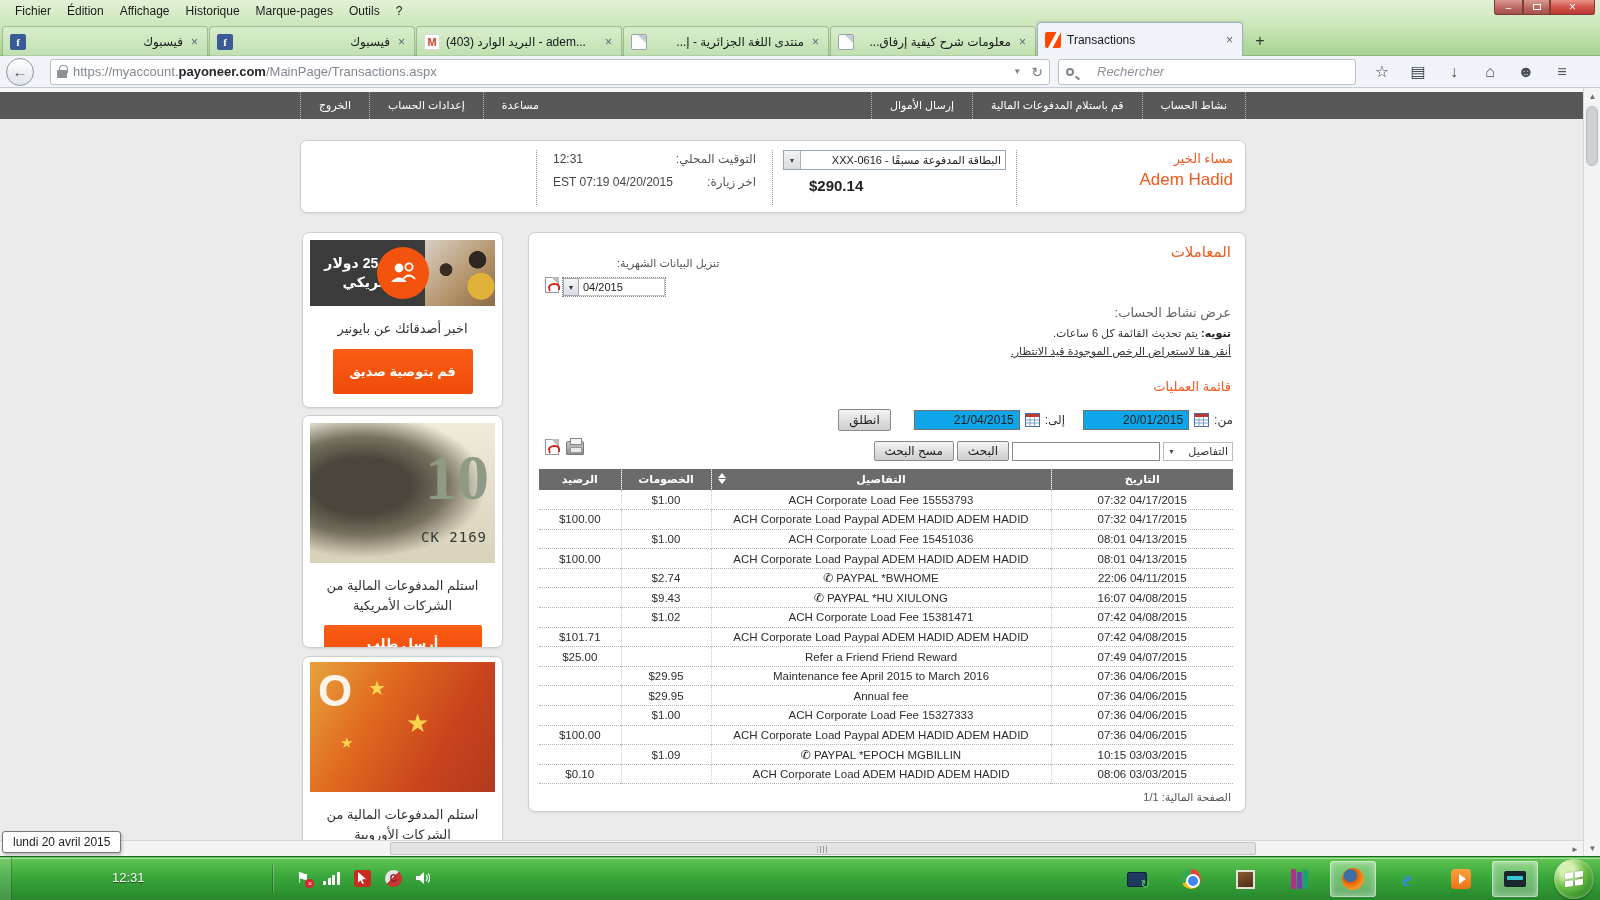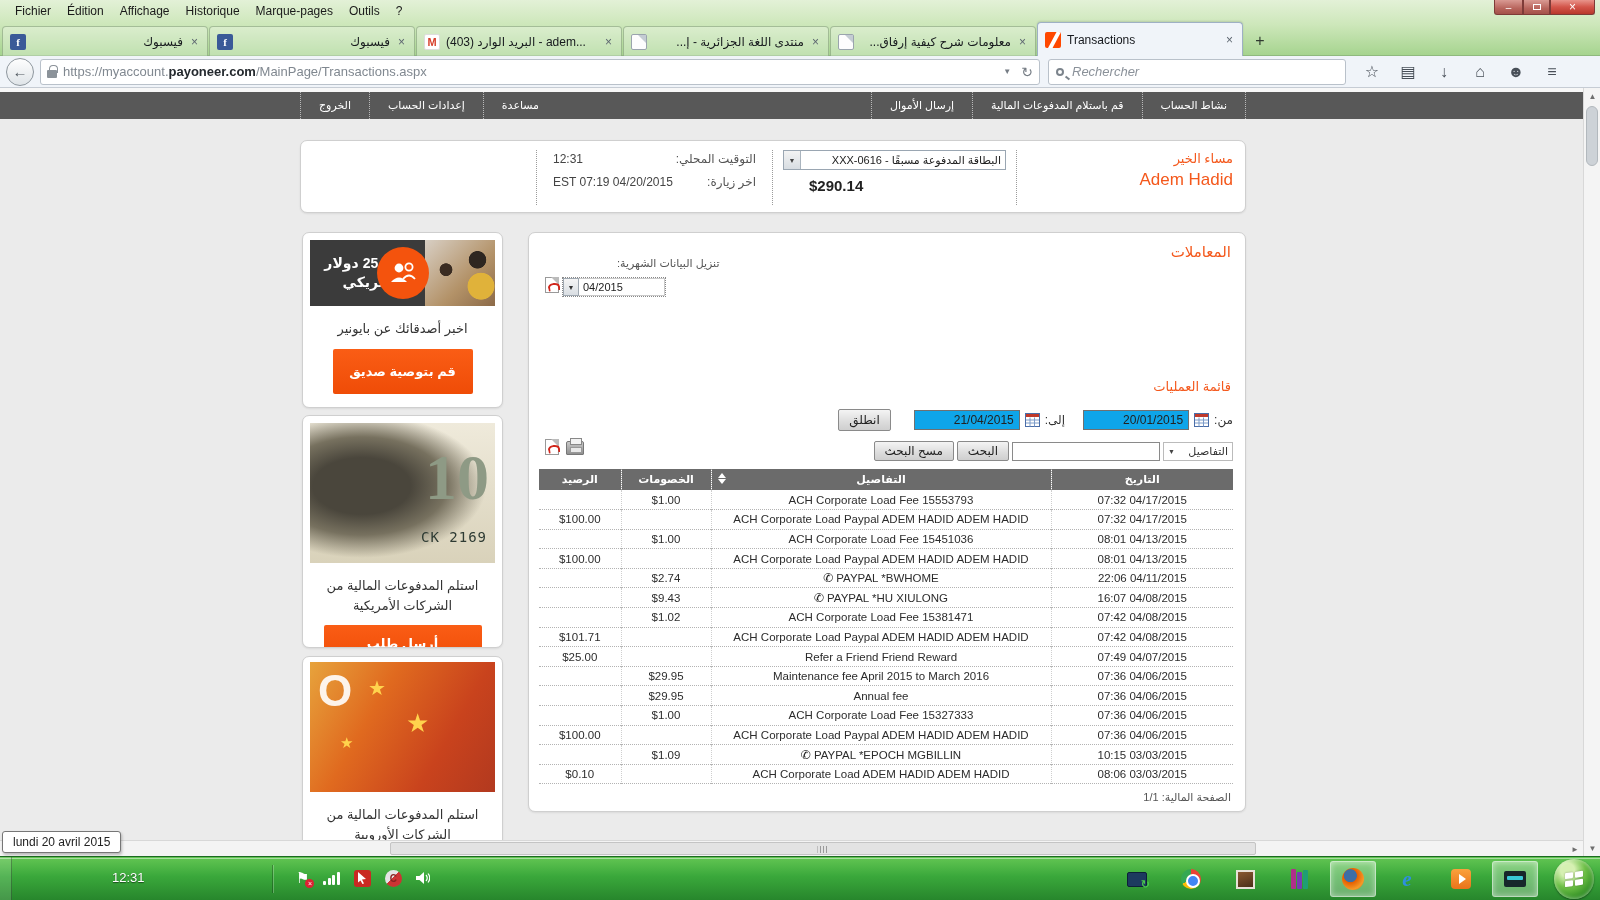--- a/index.html
+++ b/index.html
@@ -35,27 +35,27 @@
   .fav-payoneer{background:#ff4800;color:#fff;position:relative;overflow:hidden;}
   .fav-payoneer::after{content:"";position:absolute;left:7px;top:-3px;width:4px;height:24px;background:#fff;transform:rotate(28deg);}
   .newtab-btn{width:28px;height:26px;margin-left:2px;margin-bottom:2px;border-radius:3px;color:#303a30;font-size:16px;
     display:flex;align-items:center;justify-content:center;}
 
   .toolbar{position:absolute;left:0;top:56px;width:1600px;height:32px;background:#f0f4f9;border-bottom:1px solid #c6ccd4;
     display:flex;align-items:center;}
   .back-btn{width:28px;height:28px;border-radius:50%;border:1px solid #8e979e;margin-left:6px;
     background:linear-gradient(180deg,#fefefe,#dfe4e8);display:flex;align-items:center;justify-content:center;
     color:#4e565e;font-size:15px;font-weight:bold;}
-  .urlbar{height:26px;flex:0 0 1000px;margin-left:6px;background:#fff;border:1px solid #b9c1ca;border-radius:3px;
+  .urlbar{height:26px;flex:0 0 1000px;margin-left:16px;background:#fff;border:1px solid #b9c1ca;border-radius:3px;
     display:flex;align-items:center;padding:0 6px;gap:6px;}
   .url-text{flex:1;font-size:13px;color:#808890;white-space:nowrap;overflow:hidden;}
   .url-domain{color:#24292e;font-weight:bold;}
   .url-tools{display:flex;gap:10px;color:#757c84;font-size:11px;align-items:center;}
   .searchbar{height:26px;flex:0 0 298px;margin-left:8px;background:#fff;border:1px solid #b9c1ca;border-radius:3px;
-    display:flex;align-items:center;padding:0 7px;gap:8px;}
+    display:flex;align-items:center;padding:0 7px;gap:23px;}
   .search-ph{font-size:13px;font-style:italic;color:#8a9199;}
   .mag{width:8px;height:8px;border:2px solid #7c848c;border-radius:50%;position:relative;flex:0 0 8px;}
   .mag::after{content:"";position:absolute;left:7px;top:7px;width:5px;height:2px;background:#7c848c;transform:rotate(40deg);}
   .tb-icons{display:flex;align-items:center;margin-left:10px;gap:4px;}
   .tb-ic{width:32px;height:26px;display:flex;align-items:center;justify-content:center;color:#484f58;font-size:16px;border-radius:3px;}
   .padlock{width:10px;height:8px;background:#8b9299;border-radius:1px;position:relative;margin-top:4px;flex:0 0 10px;}
   .padlock::before{content:"";position:absolute;left:1.5px;top:-5px;width:7px;height:7px;border:1.5px solid #8b9299;border-bottom:none;border-radius:4px 4px 0 0;}
 
   
   .viewport{position:absolute;left:0;top:88px;width:1583px;height:752px;background:#ebebeb;overflow:hidden;}
@@ -393,20 +393,25 @@
     <div class="card main-card">
       <div class="m-title">المعاملات</div>
       <div class="dl-label">تنزيل البيانات الشهرية:</div>
       <div class="month-combo">
         <span class="pdf-ic"></span>
         <span class="combo-box">
           <span class="combo-arrow">▼</span>
           <span class="combo-field">04/2015</span>
         </span>
       </div>
+      <div class="act-block">
+        <div class="act-l1">عرض نشاط الحساب:</div>
+        <div class="act-l2"><b>تنويه:</b><span> يتم تحديث القائمة كل 6 ساعات.</span></div>
+        <a class="act-l3">أنقر هنا لاستعراض الرخص الموجودة قيد الانتظار.</a>
+      </div>
       <div class="ops-title">قائمة العمليات</div>
 
       <div class="filter-row">
         <span class="f-label">من:</span>
         <svg class="cal" viewBox="0 0 15 14">
             <rect x="0.5" y="0.5" width="14" height="13" fill="#fff" stroke="#4a6da8"></rect>
             <rect x="1" y="1" width="13" height="3" fill="#c0392b"></rect>
             <path d="M1,7 h13 M1,10 h13 M5,4.5 v9 M9.5,4.5 v9" stroke="#7d9cc9" stroke-width="1" fill="none"></path>
           </svg>
         <span class="date-input">20/01/2015</span>

